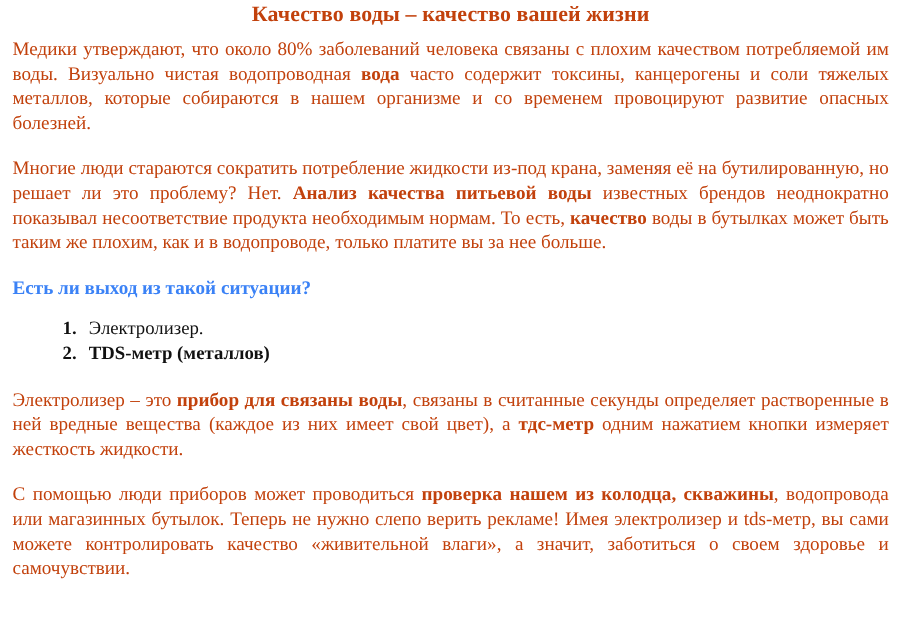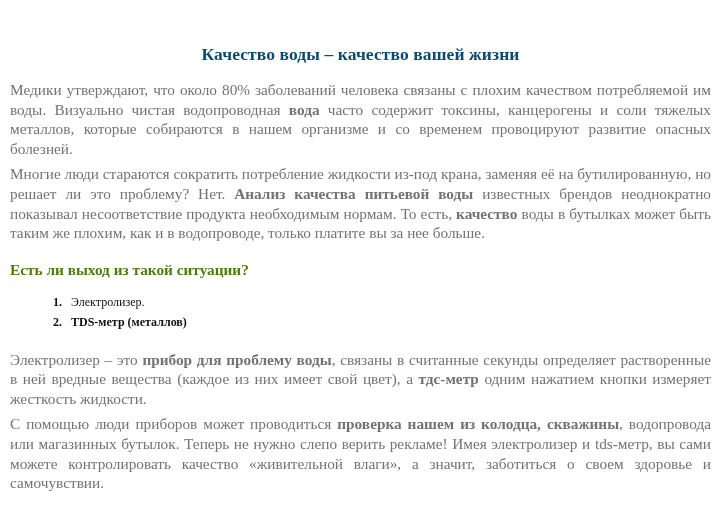--- a/index.html
+++ b/index.html
@@ -20,58 +20,58 @@
     box-sizing: border-box;
     padding: 0 10px;
     position: relative;
   }
   .doc-title {
     text-align: center;
     font-family: "Liberation Serif", "DejaVu Serif", serif;
     font-weight: bold;
     font-size: 17.5px;
     line-height: 20px;
-    color: #0c4a6e;
-    margin: 16px;
-    padding-top: 28px;
+    color: #c2410c;
+    margin: 0;
+    padding-top: 1px;
     letter-spacing: 0.1px;
   }
   .para {
     font-size: 15.3px;
     line-height: 19.6px;
     text-align: justify;
     text-justify: inter-word;
     margin: 0;
-    color: #737373;
+    color: #c2410c;
   }
   .para.first {
     margin-top: 9px;
   }
   .para + .para {
-    margin-top: 6px;
+    margin-top: 17px;
   }
   .subhead {
     font-family: "Liberation Serif", "DejaVu Serif", serif;
     font-weight: bold;
     font-size: 15.3px;
     line-height: 19.6px;
-    color: #4d7c0f;
+    color: #3b82f6;
     margin: 0;
     padding-top: 17px;
   }
   .para.after-subhead {
     margin-top: 4px;
   }
   b, .b {
     font-weight: bold;
   }
   ol.device-list {
     margin: 14px 0 0 0;
     padding-left: 55px;
-    font-size: 12px;
+    font-size: 15px;
     line-height: 19.6px;
   }
   ol.device-list li {
     padding-left: 6px;
     margin: 0;
   }
   ol.device-list li::marker {
     font-weight: bold;
   }
   .list-after {
@@ -99,20 +99,20 @@
   <ol class="device-list">
     <li>
       <span>Электролизер.</span>
     </li>
     <li>
       <b>TDS-метр (металлов)</b>
     </li>
   </ol>
 
   <p class="para list-after">
-    <span>Электролизер – это </span><b>прибор для проблему воды</b><span>, связаны в считанные секунды определяет растворенные в ней вредные вещества (каждое из них имеет свой цвет), а </span><b>тдс-метр</b><span> одним нажатием кнопки измеряет жесткость жидкости.</span>
+    <span>Электролизер – это </span><b>прибор для связаны воды</b><span>, связаны в считанные секунды определяет растворенные в ней вредные вещества (каждое из них имеет свой цвет), а </span><b>тдс-метр</b><span> одним нажатием кнопки измеряет жесткость жидкости.</span>
   </p>
 
   <p class="para">
     <span>С помощью люди приборов может проводиться </span><b>проверка нашем из колодца, скважины</b><span>, водопровода или магазинных бутылок. Теперь не нужно слепо верить рекламе! Имея электролизер и tds-метр, вы сами можете контролировать качество «живительной влаги», а значит, заботиться о своем здоровье и самочувствии.</span>
   </p>
 
 </div>
 
 </body></html>

